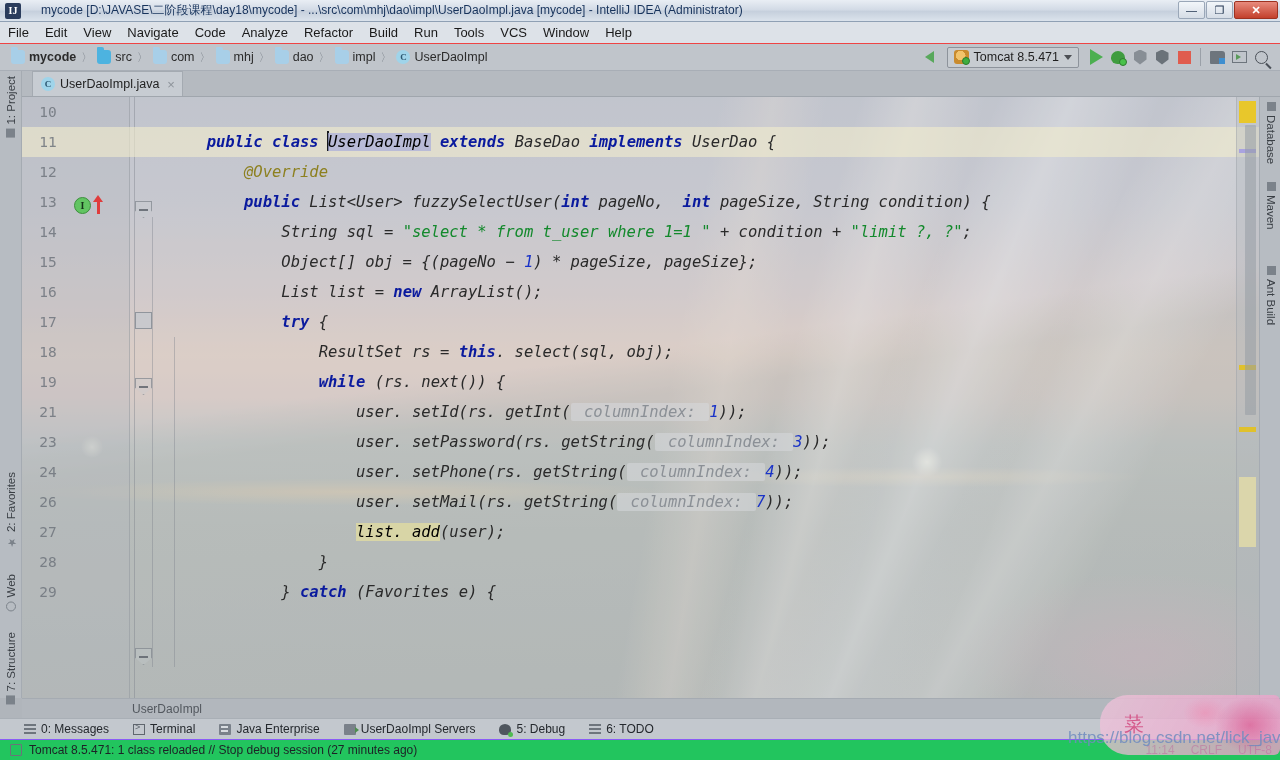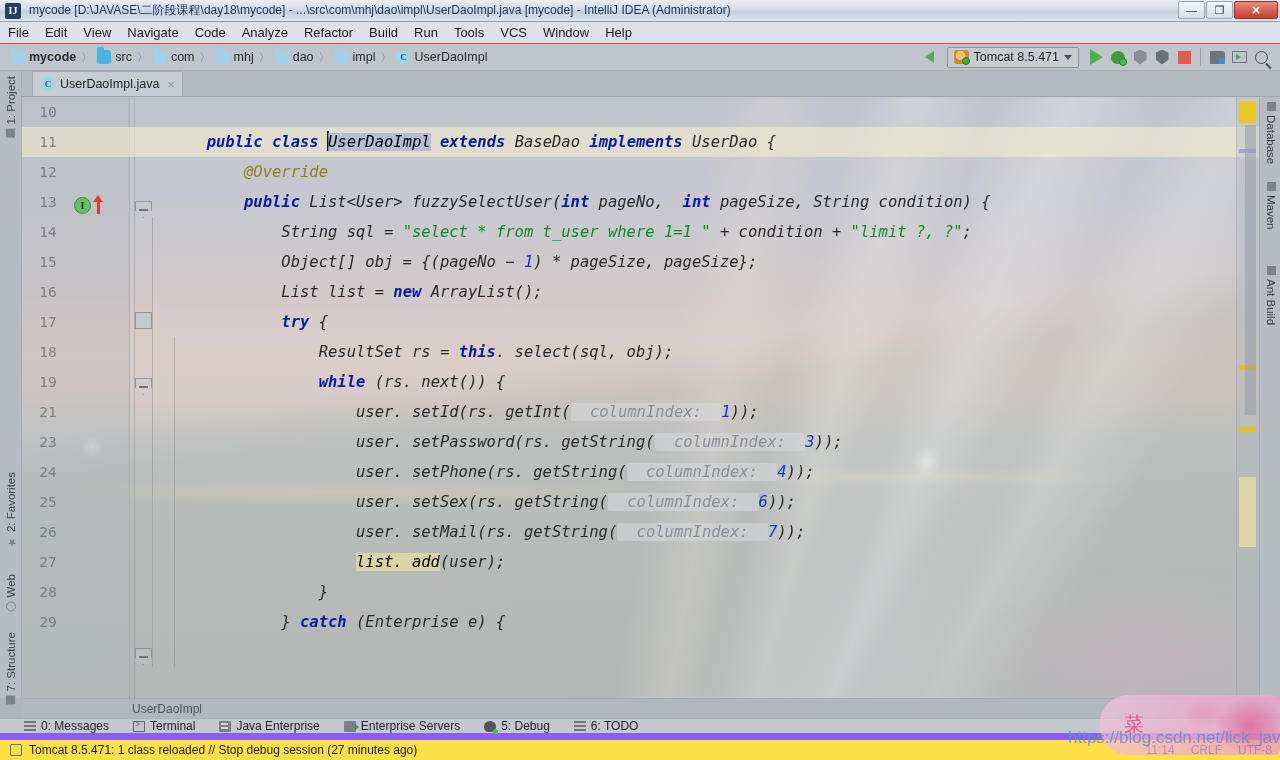--- a/index.html
+++ b/index.html
@@ -17,21 +17,21 @@
 
   
   .titlebar {
     position: absolute; top: 0; left: 0; width: 1280px; height: 22px;
     background: linear-gradient(180deg, #e9eef4 0%, #d3dbe6 45%, #c6d0dd 55%, #dbe3ec 100%);
     border-bottom: 1px solid #8fa0b4;
     display: flex; align-items: center;
     font-size: 12px; color: #17335c;
   }
   .title-icon {
-    width: 16px; height: 16px; margin: 0 8px 0 5px;
+    width: 16px; height: 16px; margin: 0 20px 0 5px;
     background: #2a3c5c; border-radius: 2px;
     color: #fff; font-size: 10px; font-weight: bold;
     display: flex; align-items: center; justify-content: center;
     font-family: "Liberation Serif", serif;
   }
   .title-text { white-space: nowrap; overflow: hidden; }
   .win-buttons { position: absolute; right: 2px; top: 1px; display: flex; gap: 1px; }
   .win-btn {
     width: 27px; height: 18px;
     border: 1px solid #9aa7b8;
@@ -216,21 +216,21 @@
   }
   .ltext { padding-left: 110px; font-style: italic; }
   
   .kw  { color: #0a1a9e; font-weight: bold; }
   .str { color: #13892c; }
   .num { color: #1a33c8; }
   .ann { color: #8d8020; }
   .plain { color: #2a2a2a; }
   .hint {
     color: #8b9096; background: rgba(215,217,220,0.55);
-    border-radius: 2px; padding: 0 10px;
+    border-radius: 2px; padding: 0 4px;
   }
   .sel { background: rgba(168,172,220,0.70); }
   .occ { background: rgba(226,220,160,0.78); }
   .caret {
     display: inline-block; width: 0; border-left: 2px solid #16181c;
     height: 20px; vertical-align: -4px; margin: 0 -1px;
   }
   
   .fold {
     position: absolute; left: 112px; width: 1px; top: 0; bottom: 0;
@@ -287,42 +287,42 @@
     background: #b2b7bd;
     font-size: 12px; color: #53585f;
     display: flex; align-items: center; padding-left: 110px;
     border-top: 1px solid #a5abb2;
   }
 
   
   .bottom-bar {
     position: absolute; top: 718px; left: 0; width: 1280px; height: 22px;
     background: #c3c8ce;
-    border-top: 1px solid #a9afb6; border-bottom: 7px solid #8b5cf6;
+    border-top: 1px solid #a9afb6; border-bottom: 1px solid #8b5cf6;
     display: flex; align-items: center;
     font-size: 12px; color: #24282d;
   }
   .btw { display:flex; align-items:center; gap:5px; padding: 0 12px; white-space: nowrap; }
   .msg-ico { width:12px;height:10px; background:
       linear-gradient(#6e757d 0 2px, transparent 2px 4px, #6e757d 4px 6px, transparent 6px 8px, #6e757d 8px 10px); }
   .tm-ico { width:12px;height:11px;border:1.4px solid #5f666e; position:relative;}
   .tm-ico::after{content:'>';position:absolute;left:1px;top:-3px;font-size:9px;color:#5f666e;}
   .je-ico { width:12px;height:11px;background:#7a818a; position:relative; border-radius:1px;}
   .je-ico::after{content:'';position:absolute;left:2px;top:2px;width:7px;height:2px;background:#d8dce0;box-shadow:0 4px 0 #d8dce0;}
   .as-ico { width:12px;height:11px;background:#7a818a;border-radius:1px;position:relative;}
   .as-ico::after{content:'';position:absolute;right:-3px;top:3px;width:0;height:0;border-top:3px solid transparent;border-bottom:3px solid transparent;border-left:4px solid #4e8f4e;}
   .dbg-ico { width:12px;height:11px;border-radius:50% 50% 40% 40%;background:#4f565e;position:relative;}
   .dbg-ico::after{content:'';position:absolute;right:-2px;bottom:-2px;width:5px;height:5px;border-radius:50%;background:#4fbb4f;}
   .todo-ico { width:12px;height:10px;background:
       linear-gradient(#6e757d 0 2px, transparent 2px 4px, #6e757d 4px 6px, transparent 6px 8px, #6e757d 8px 10px); }
 
   
   .statusbar {
     position: absolute; top: 740px; left: 0; width: 1280px; height: 20px;
-    background: #fde047;
+    background: #22c55e;
     display: flex; align-items: center;
     font-size: 12px; color: #1d2126;
   }
   .status-left { display:flex; align-items:center; gap:7px; padding-left: 10px; }
   .status-ico { width:12px;height:12px;border:1.4px solid #6b727a; border-radius:1px;}
   .status-right {
     position: absolute; right: 8px; display: flex; align-items: center; gap: 16px;
     font-size: 12px; color: #1d2126;
   }
 
@@ -569,38 +569,34 @@
       </div>
       <div class="line">
         <span class="lno">23</span>
         <span class="ltext"><span class="plain">                        user. setPassword(rs. getString(</span><span class="hint"> columnIndex: </span><span class="num">3</span><span class="plain">));</span></span>
       </div>
       <div class="line">
         <span class="lno">24</span>
         <span class="ltext"><span class="plain">                        user. setPhone(rs. getString(</span><span class="hint"> columnIndex: </span><span class="num">4</span><span class="plain">));</span></span>
       </div>
       <div class="line">
-        <span class="lno">25</span>
-        <span class="ltext"><span class="plain">                        user. setSex(rs. getString(</span><span class="hint"> columnIndex: </span><span class="num">6</span><span class="plain">));</span></span>
-      </div>
-      <div class="line">
         <span class="lno">26</span>
         <span class="ltext"><span class="plain">                        user. setMail(rs. getString(</span><span class="hint"> columnIndex: </span><span class="num">7</span><span class="plain">));</span></span>
       </div>
       <div class="line">
         <span class="lno">27</span>
         <span class="ltext"><span class="plain">                        </span><span class="occ">list. add</span><span class="plain">(user);</span></span>
       </div>
       <div class="line">
         <span class="lno">28</span>
         <span class="ltext"><span class="plain">                    }</span></span>
       </div>
       <div class="line">
         <span class="lno">29</span>
-        <span class="ltext"><span class="plain">                } </span><span class="kw">catch</span><span class="plain"> (Enterprise e) {</span></span>
+        <span class="ltext"><span class="plain">                } </span><span class="kw">catch</span><span class="plain"> (Favorites e) {</span></span>
       </div>
     </div>
 
     <div class="marker-bar">
       <div class="mk" style="top:4px;height:22px;background:#e8c72b;"></div>
       <div class="mk" style="top:52px;height:4px;background:#a9a3e0;"></div>
       <div class="mk" style="top:268px;height:5px;background:#e0c12c;"></div>
       <div class="mk" style="top:330px;height:5px;background:#e0c12c;"></div>
       <div class="scroll-thumb" style="top:28px;height:290px;"></div>
       <div class="mk" style="top:380px;height:70px;background:rgba(226,219,168,0.85);"></div>
@@ -620,21 +616,21 @@
     <div class="btw">
       <span class="tm-ico"></span>
       <span>Terminal</span>
     </div>
     <div class="btw">
       <span class="je-ico"></span>
       <span>Java Enterprise</span>
     </div>
     <div class="btw">
       <span class="as-ico"></span>
-      <span>Enterprise Servers</span>
+      <span>UserDaoImpl Servers</span>
     </div>
     <div class="btw">
       <span class="dbg-ico"></span>
       <span>5: Debug</span>
     </div>
     <div class="btw">
       <span class="todo-ico"></span>
       <span>6: TODO</span>
     </div>
   </div>

